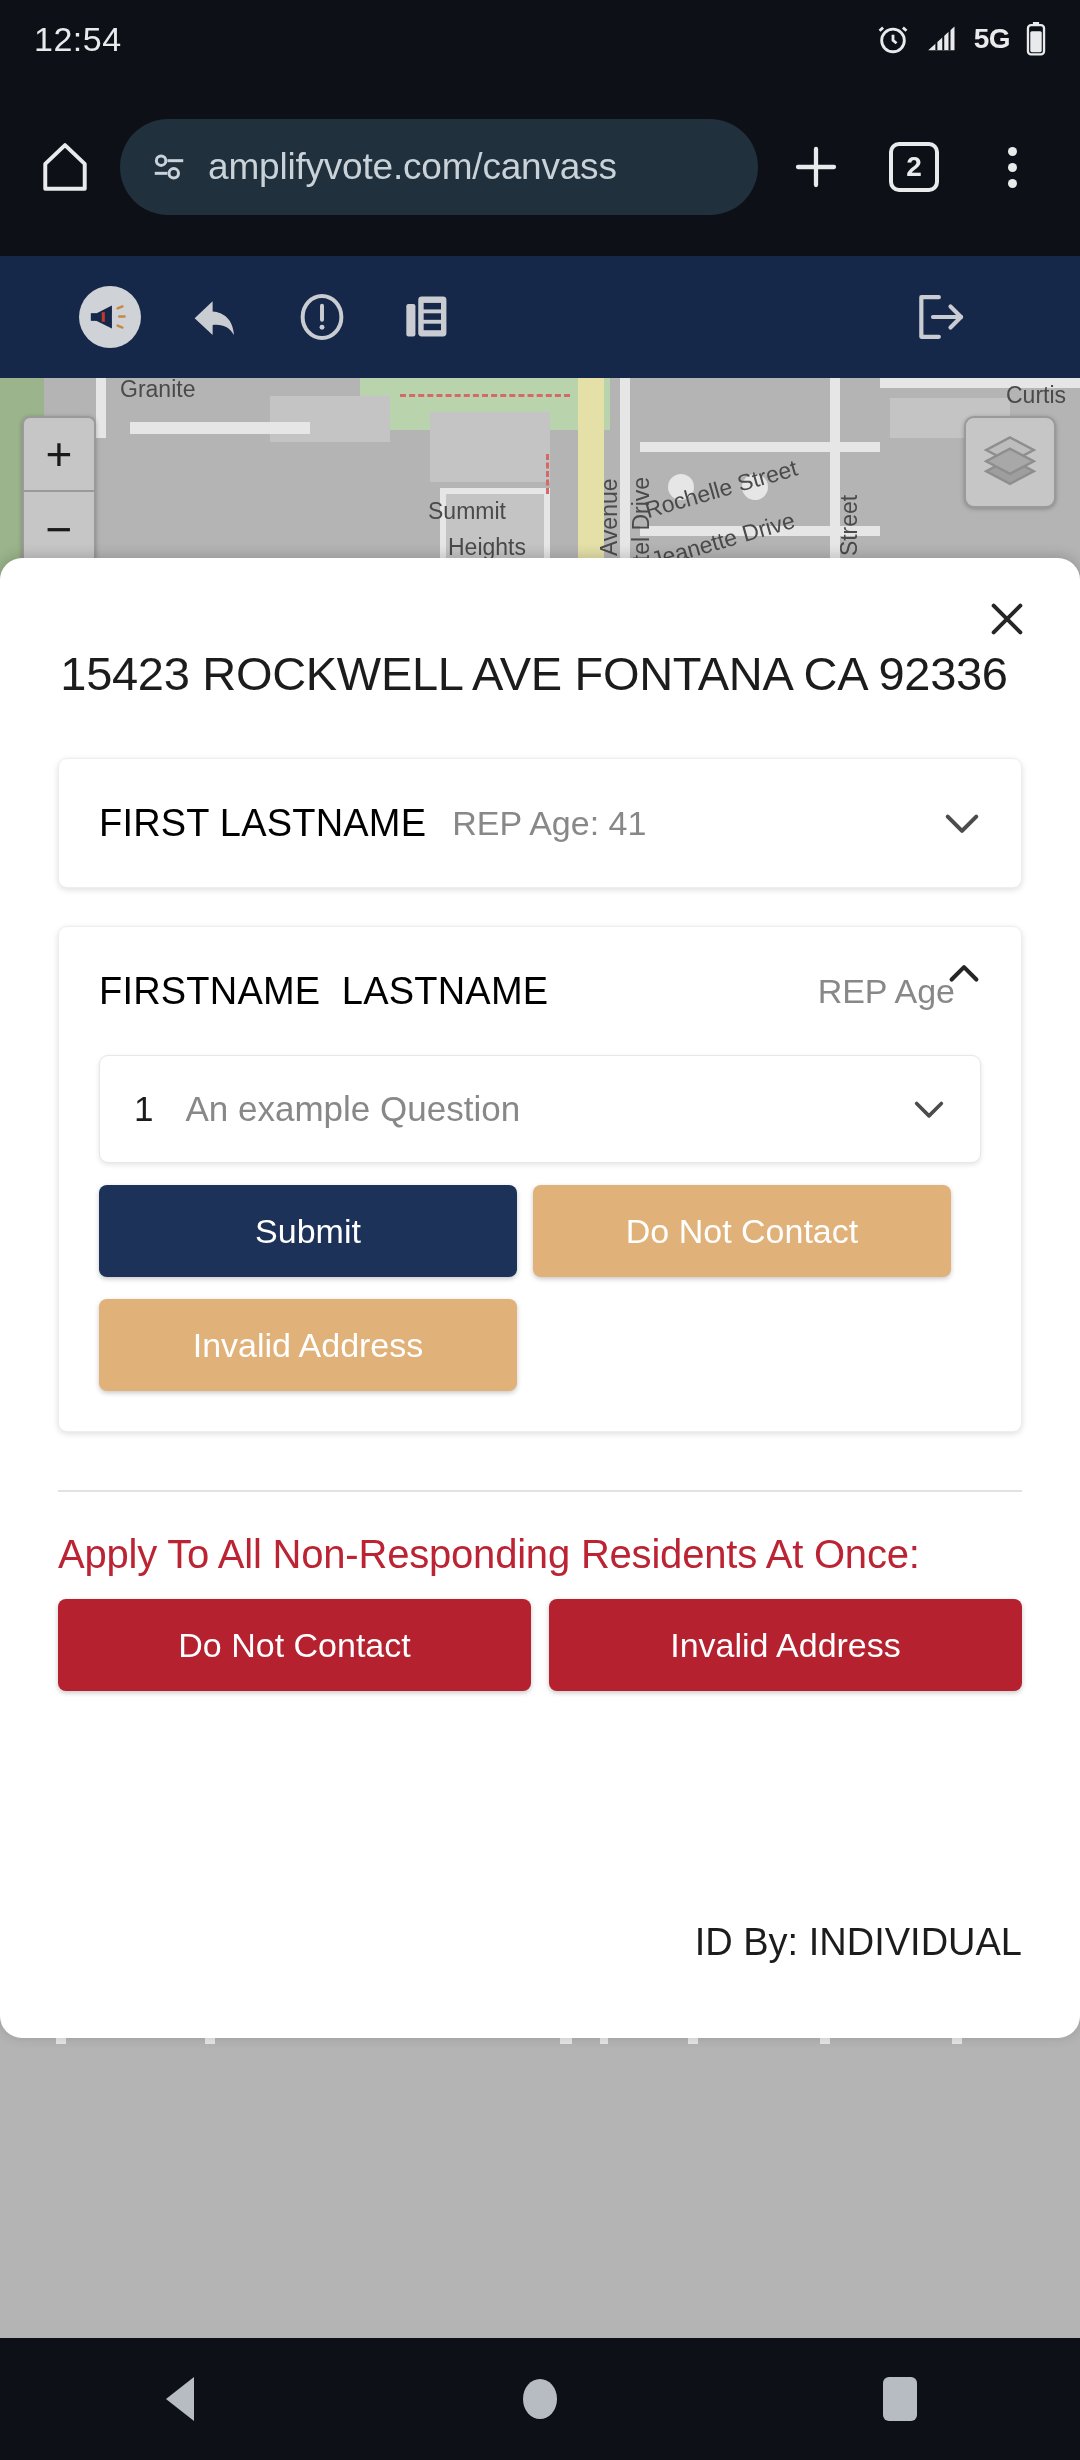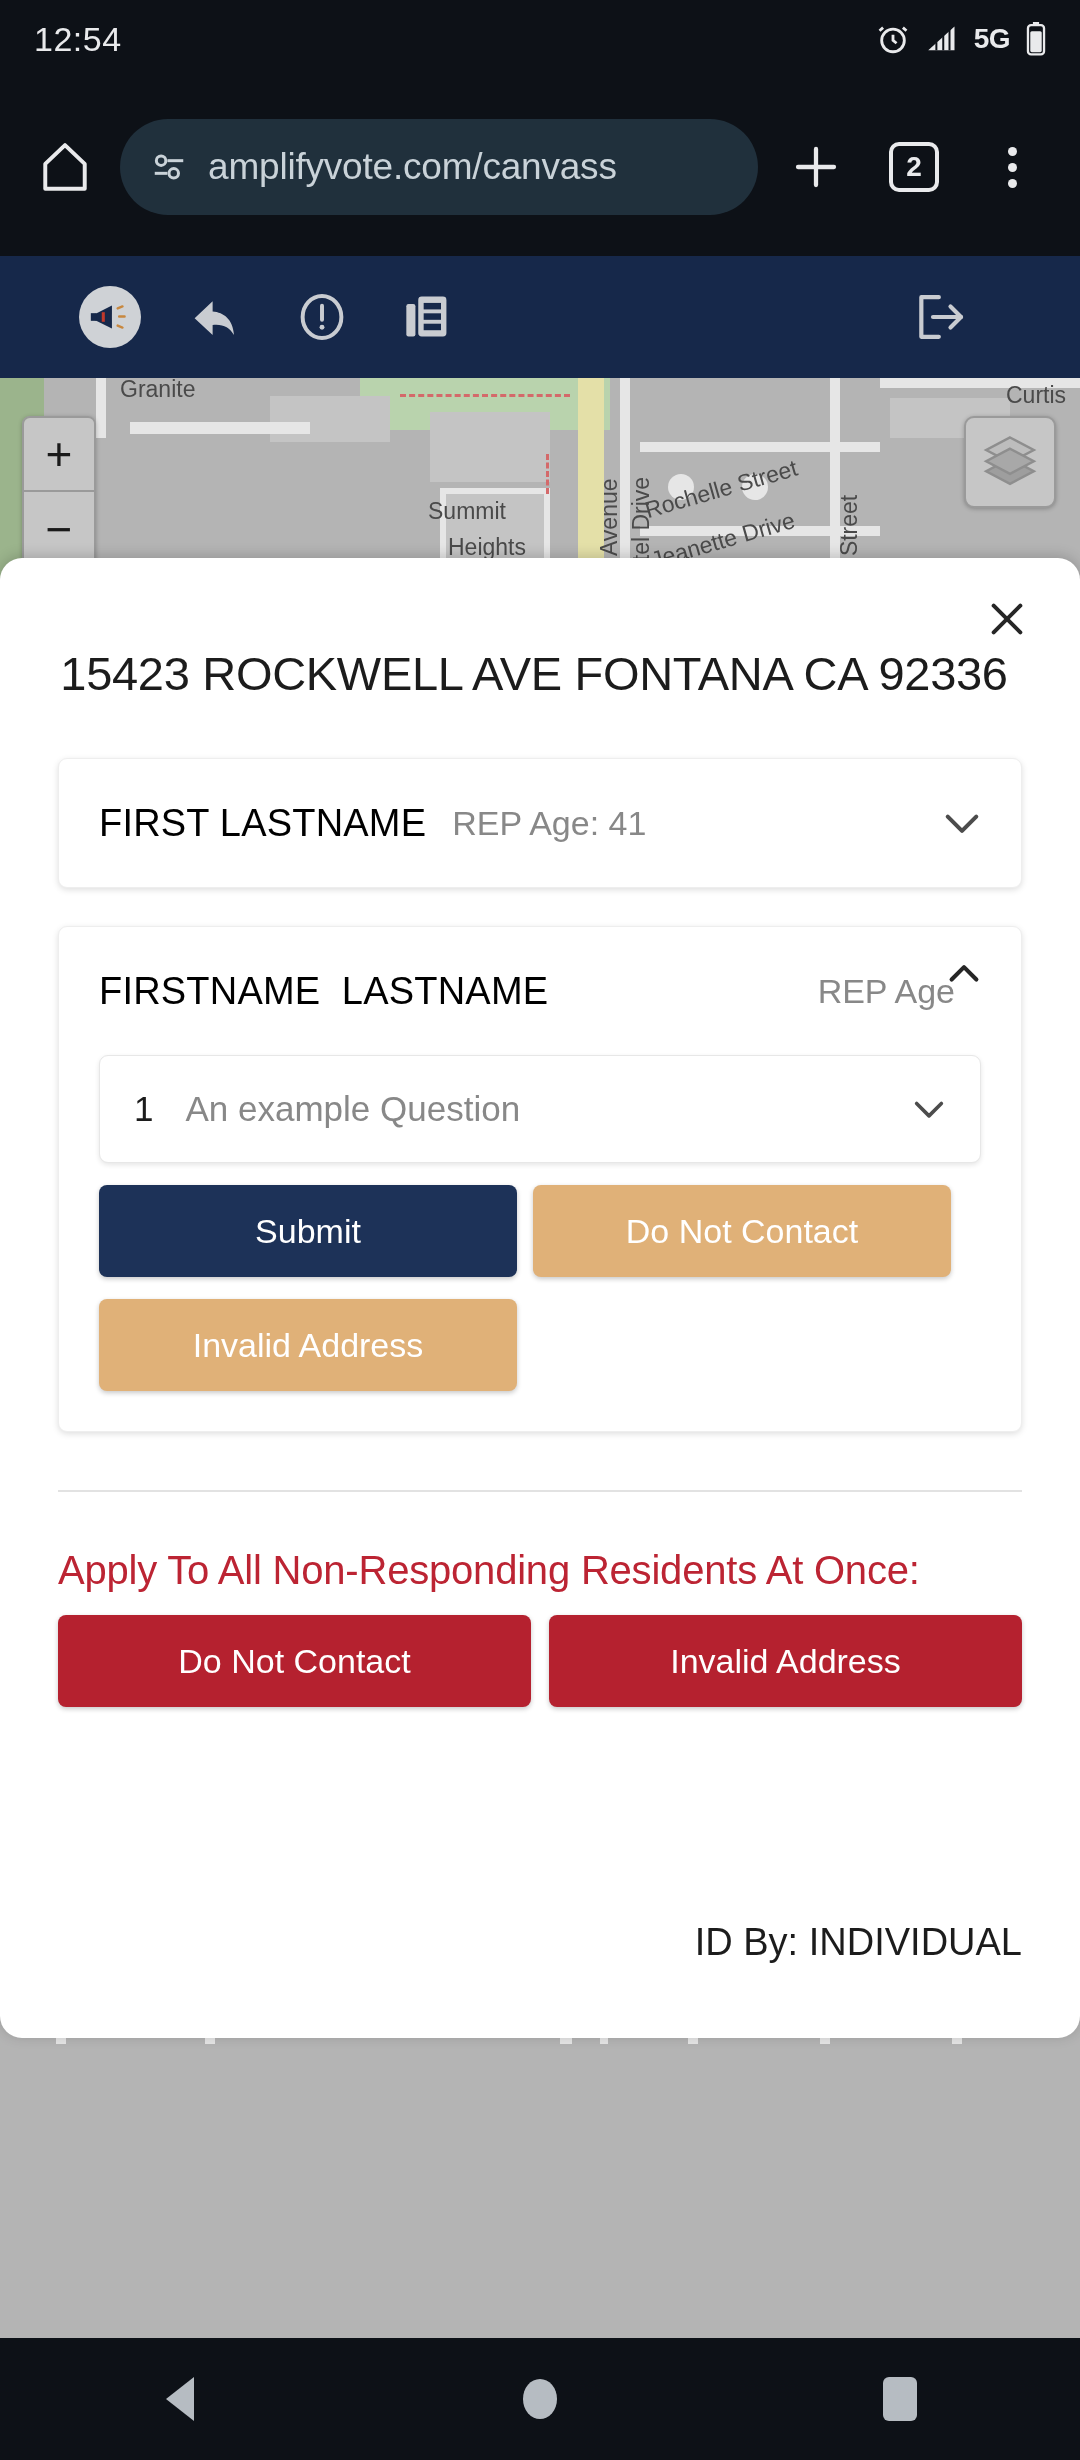--- a/index.html
+++ b/index.html
@@ -158,21 +158,21 @@
     display: flex; align-items: center; justify-content: center;
     box-shadow: 0 2px 5px rgba(0,0,0,.22); cursor: pointer;
     width: 418px;
   }
   .btn-navy { background: #1d3258; }
   .btn-tan  { background: #e0b178; }
 
   .divider {
     margin: 58px 58px 0 58px; height: 2px; background: #e2e2e2;
   }
-  .bulk { padding: 0 58px; margin-top: 56px; }
+  .bulk { padding: 0 58px; margin-top: 40px; }
   .bulk-label {
     color: #bc2433; font-size: 40px; letter-spacing: -.2px;
   }
   .bulk-row { display: flex; gap: 18px; margin-top: 22px; }
   .btn-red { background: #b5212f; width: 478px; }
 
   .idby {
     position: absolute; right: 58px; bottom: 74px;
     font-size: 38px; color: #1c1c1c;
   }

